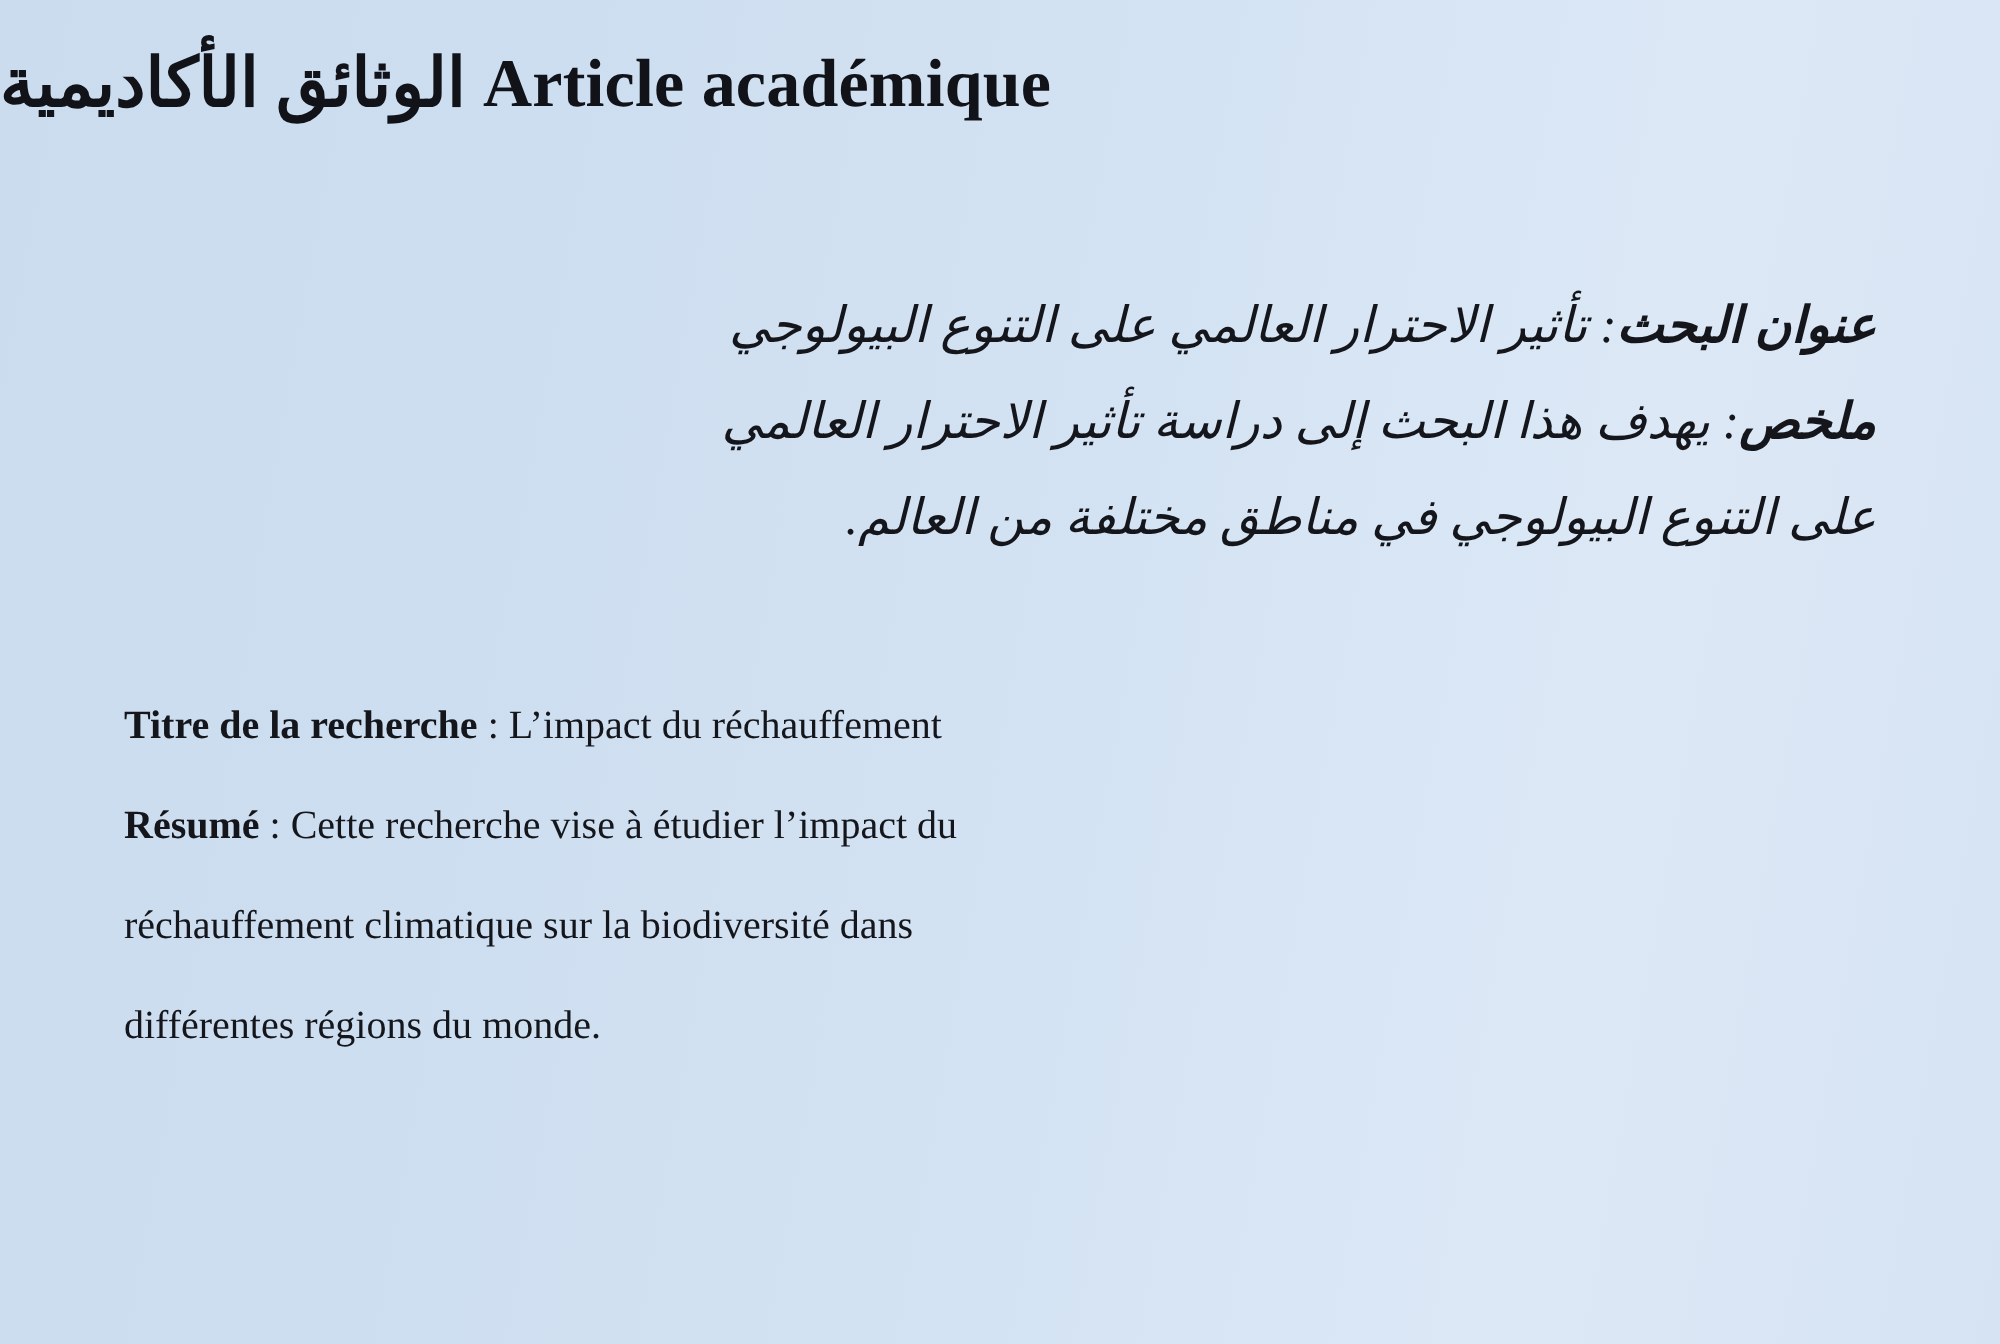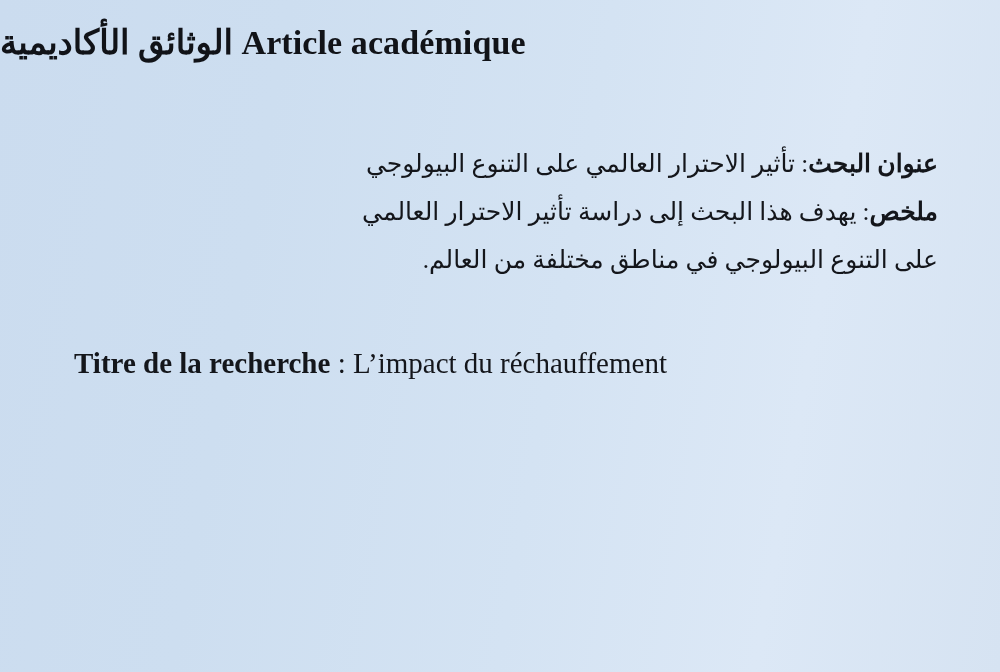--- a/index.html
+++ b/index.html
@@ -49,43 +49,43 @@
   
   .arabic-block {
     position: absolute;
     top: 140px;
     left: 60px;
     width: 878px;
     direction: rtl;
     font-size: 25px;
     line-height: 48px;
     color: #14161b;
+    font-style: italic;
   }
 
   .arabic-block .ar-line {
     display: block;
     white-space: nowrap;
   }
 
   .ar-label {
     font-weight: bold;
   }
 
   
   .french-block {
     position: absolute;
     top: 338px;
     left: 62px;
     width: 880px;
     direction: ltr;
     text-align: left;
-    font-size: 29px;
+    font-size: 20px;
     line-height: 50px;
     color: #14161b;
-    margin-left: 12px;
   }
 
   .french-block p {
     margin: 0;
   }
 
   .fr-line {
     display: block;
     white-space: nowrap;
   }
@@ -109,15 +109,20 @@
 
     <span class="ar-line"><span>على التنوع البيولوجي في مناطق مختلفة من العالم.</span></span>
   </div>
 
   <div class="french-block">
 
     <p>
       <span class="fr-line"><span class="fr-label">Titre de la recherche</span><span> : </span><span>L’impact du réchauffement</span></span>
     </p>
 
+    <p>
+      <span class="fr-line"><span class="fr-label">Résumé</span><span> : </span><span>Cette recherche vise à étudier l’impact du</span></span>
+      <span class="fr-line"><span>réchauffement climatique sur la biodiversité dans</span></span>
+      <span class="fr-line"><span>différentes régions du monde.</span></span>
+    </p>
   </div>
 
 </div>
 
 </body></html>

